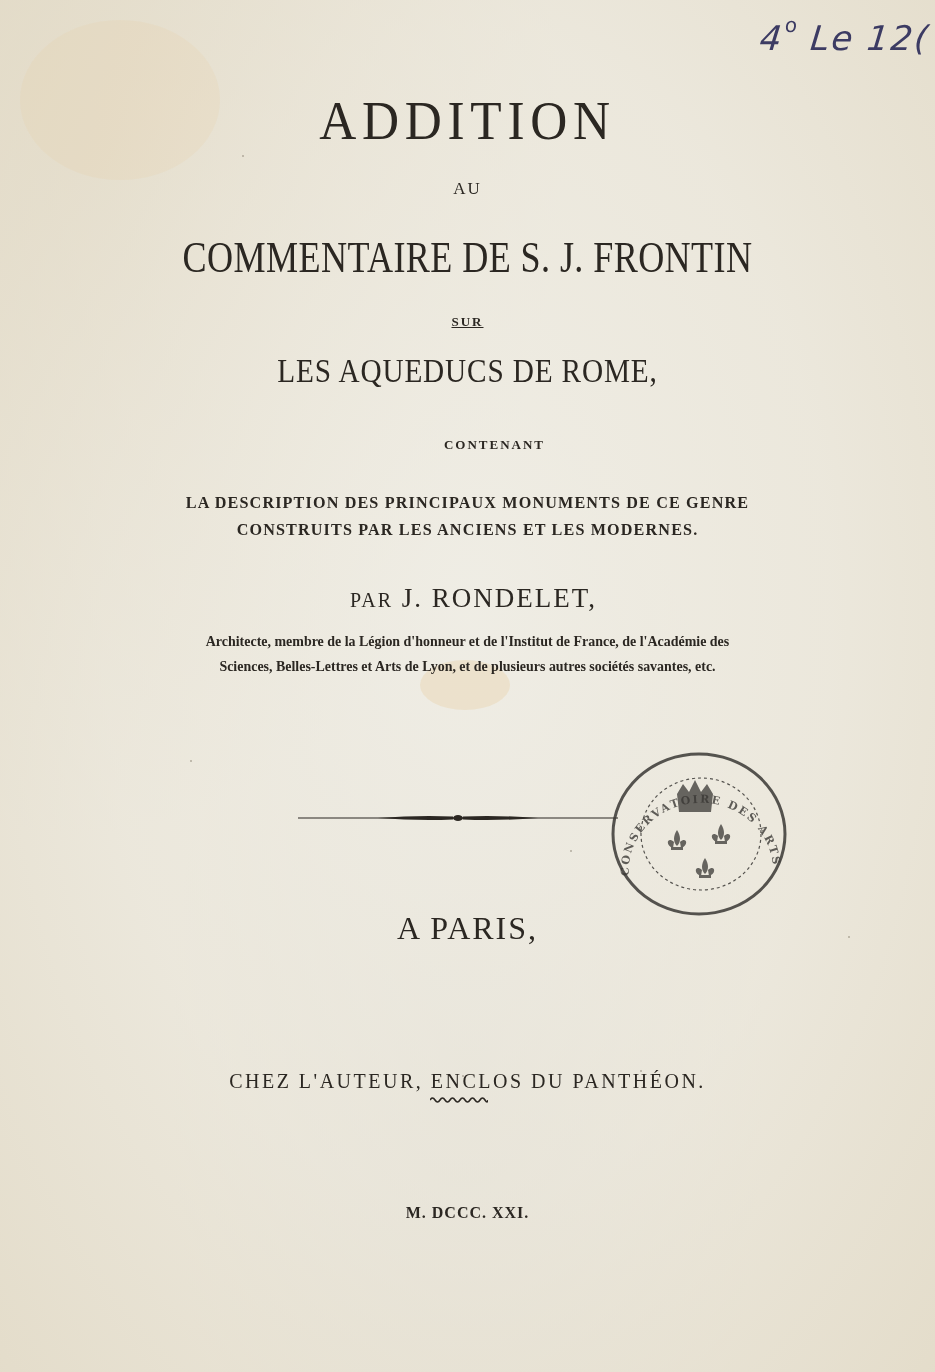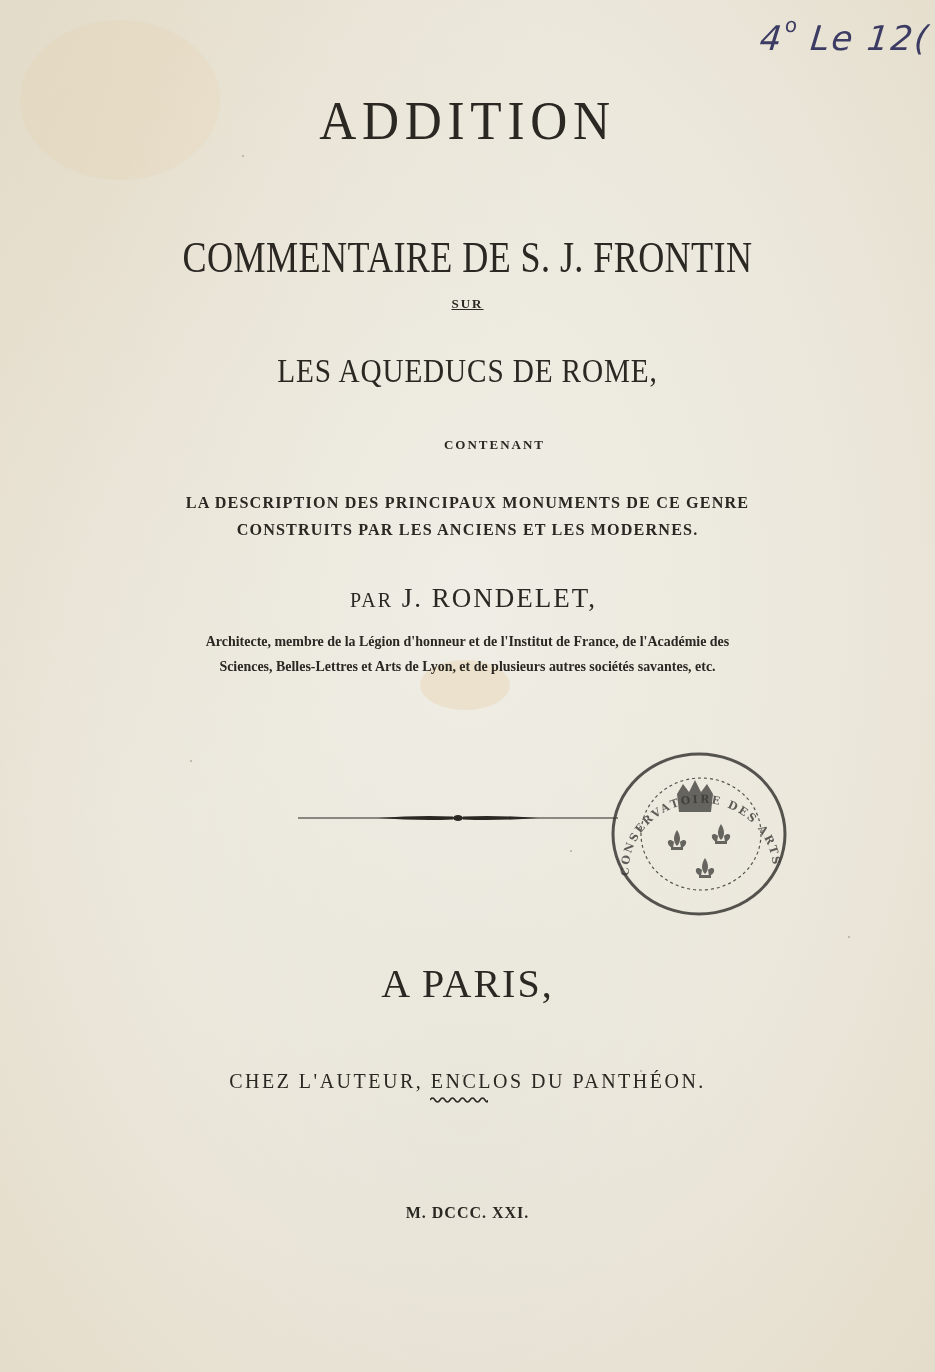--- a/index.html
+++ b/index.html
@@ -20,34 +20,34 @@
       position: absolute; top: 18px; left: 760px;
       font-family: "DejaVu Sans", sans-serif; font-size: 34px; font-style: italic;
       color: #3c3b63; letter-spacing: 2px; transform: skewX(-6deg);
     }
     .shelfmark sup { font-size: 20px; font-style: normal; position: relative; top: -6px; }
 
     .title-main { top: 90px; font-size: 54px; letter-spacing: 6px; font-weight: 400; transform: scaleX(0.95); }
     .small-caps-label { font-size: 13px; font-weight: 700; letter-spacing: 2px; }
     .au { top: 179px; font-size: 17px; letter-spacing: 2px; }
     .commentaire { top: 232px; font-size: 44px; transform: scaleX(0.82); letter-spacing: 0.5px; }
-    .sur { top: 296px; text-decoration: underline; }
+    .sur { top: 314px; text-decoration: underline; }
     .aqueducs { top: 352px; font-size: 34px; transform: scaleX(0.86); letter-spacing: 1px; }
     .contenant { top: 437px; padding-left: 27px; }
     .desc1 { top: 493px; font-size: 17px; font-weight: 700; letter-spacing: 1.2px; transform: scaleX(0.95); }
     .desc2 { top: 520px; font-size: 17px; font-weight: 700; letter-spacing: 1.2px; transform: scaleX(0.95); }
     .author { top: 583px; font-size: 27px; letter-spacing: 2px; margin-left: 6px; }
     .author .sc { font-size: 20px; }
     .quals1 { top: 632px; font-size: 15.5px; font-weight: 700; transform: scaleX(0.9); }
     .quals2 { top: 657px; font-size: 15.5px; font-weight: 700; transform: scaleX(0.9); }
 
     .rule { position: absolute; top: 808px; left: 298px; width: 320px; height: 20px; }
     .stamp { position: absolute; top: 746px; left: 605px; width: 185px; height: 175px; }
 
-    .place { top: 960px; font-size: 40px; letter-spacing: 2px; }
+    .place { top: 910px; font-size: 32px; letter-spacing: 2px; }
     .publisher { top: 1038px; font-size: 20px; letter-spacing: 2.5px; font-weight: 400; margin-top: 32px; }
     .ornament { position: absolute; top: 1094px; left: 430px; width: 58px; height: 10px; }
     .date { top: 1204px; font-size: 16px; font-weight: 700; letter-spacing: 1px; }
 
     .speck { position: absolute; width: 2px; height: 2px; background: #8a8273; border-radius: 50%; opacity: 0.6; }
     .stain { position: absolute; border-radius: 50%; background: rgba(232,205,160,0.35); }
   </style>
 </head>
 <body>
 
@@ -62,20 +62,21 @@
   <div class="speck" style="left:190px;top:760px;"></div>
   <div class="speck" style="left:462px;top:1075px;"></div>
   <div class="speck" style="left:640px;top:1070px;"></div>
 
   <div class="shelfmark">
     <span>4</span><sup>o</sup>
     <span>Le 12(</span>
   </div>
 
   <div class="line title-main">ADDITION</div>
+  <div class="line au">AU</div>
   <div class="line commentaire">COMMENTAIRE DE S. J. FRONTIN</div>
   <div class="line sur small-caps-label">SUR</div>
   <div class="line aqueducs">LES AQUEDUCS DE ROME,</div>
   <div class="line contenant small-caps-label">CONTENANT</div>
   <div class="line desc1">LA DESCRIPTION DES PRINCIPAUX MONUMENTS DE CE GENRE</div>
   <div class="line desc2">CONSTRUITS PAR LES ANCIENS ET LES MODERNES.</div>
 
   <div class="line author">
     <span class="sc">PAR</span>
     <span>J. RONDELET,</span>

